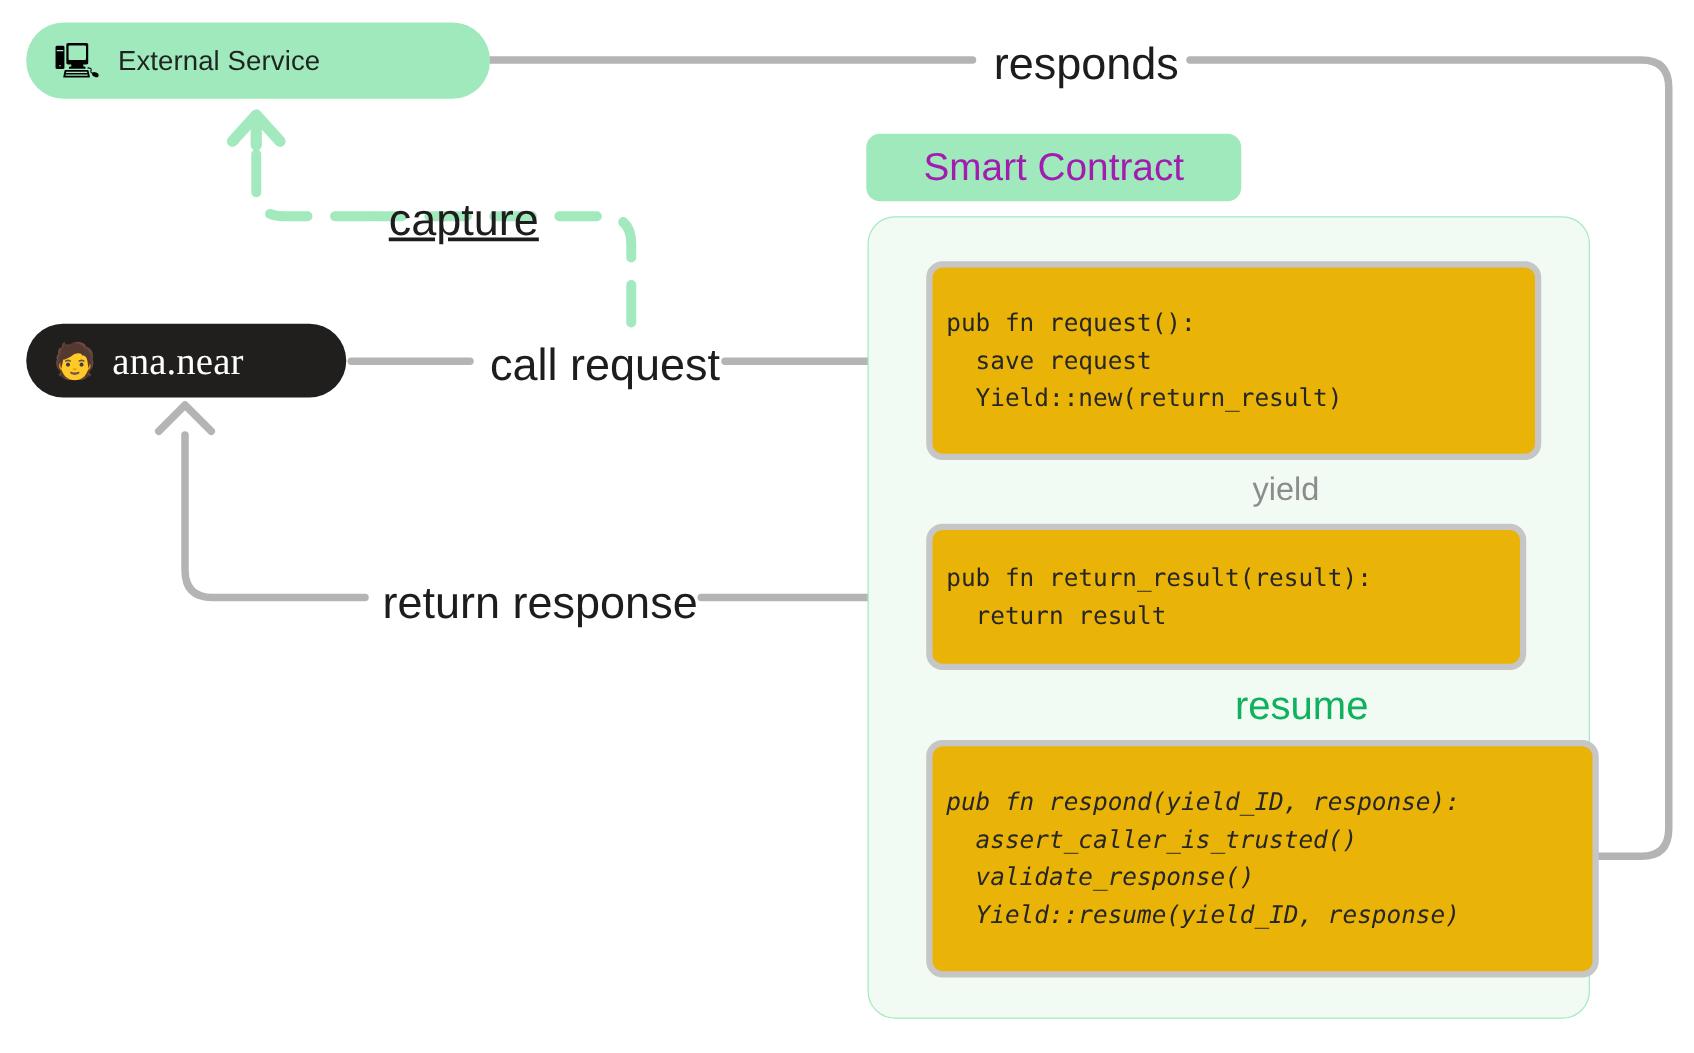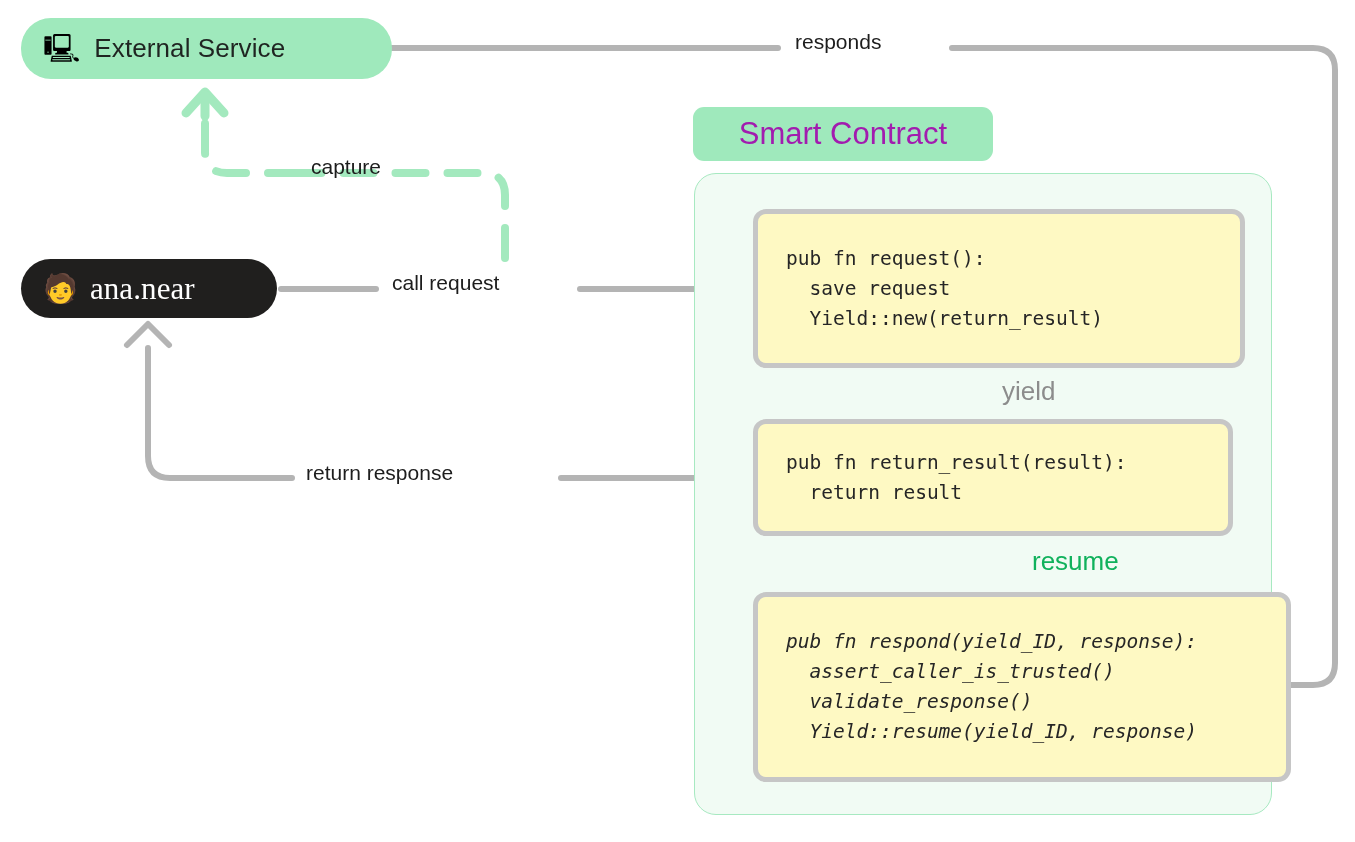--- a/index.html
+++ b/index.html
@@ -39,21 +39,21 @@
     left: 21px;
     top: 18px;
     width: 371px;
     height: 61px;
     background: #9FE9BC;
     border-radius: 30px;
     padding-left: 22px;
     gap: 14px;
   }
   .pill-ext .pill-label {
-    font-size: 26px;
+    font-size: 22px;
     color: #1f2421;
     letter-spacing: .1px;
   }
   .pill-user {
     left: 21px;
     top: 259px;
     width: 256px;
     height: 59px;
     background: #201F1E;
     border-radius: 30px;
@@ -96,55 +96,54 @@
     height: 642px;
     background: #F1FBF4;
     border: 1.5px solid #A7E9C1;
     border-radius: 22px;
     box-sizing: border-box;
   }
 
   
   .code-box {
     position: absolute;
-    background: #fef9c3;
+    background: #eab308;
     border: 5px solid #C6C6C6;
     border-radius: 13px;
     box-sizing: border-box;
     display: flex;
     flex-direction: column;
     justify-content: center;
-    padding-left: 28px;
-    margin-left: 12px;
+    padding-left: 11px;
   }
   .code-box pre {
     margin: 0;
     font-family: "DejaVu Sans Mono", "Liberation Mono", monospace;
     font-size: 19.5px;
     line-height: 30px;
     color: #262626;
     white-space: pre;
   }
   #code-request { left: 741px; top: 209px;  width: 492px; height: 159px; }
   #code-return  { left: 741px; top: 419px;  width: 480px; height: 117px; }
   #code-respond { left: 741px; top: 592px;  width: 538px; height: 190px; font-style: italic; }
 
   
   .edge-label {
     position: absolute;
-    font-size: 21px;
+    font-size: 36px;
     color: #1d1d1d;
     white-space: nowrap;
   }
   #lbl-responds        { left: 795px; top: 30px; }
-  #lbl-capture         { left: 311px; top: 155px; }
+  #lbl-capture         { left: 311px; top: 155px; text-decoration: underline; }
   #lbl-call-request    { left: 392px; top: 271px; }
   #lbl-return-response { left: 306px; top: 461px; }
   #lbl-yield  { left: 1002px; top: 376px; color: #8C8C8C; font-size: 26px; }
-  #lbl-resume { left: 1032px; top: 546px; color: #10B15C; font-size: 26px; text-align: right; }
+  #lbl-resume { left: 988px; top: 546px; color: #10B15C; font-size: 32px; text-align: right; }
 </style>
 </head>
 <body>
 
 <div id="stage">
 
   <svg class="layer-svg" viewBox="0 0 1355 842">
     <defs>
       <marker id="ah-grey-right" markerWidth="12" markerHeight="12" refX="2" refY="6" orient="auto" markerUnits="strokeWidth">
         <path d="M0,1 L6,6 L0,11" fill="none" stroke="#B4B4B4" stroke-width="1.7" stroke-linecap="round" stroke-linejoin="round"></path>

